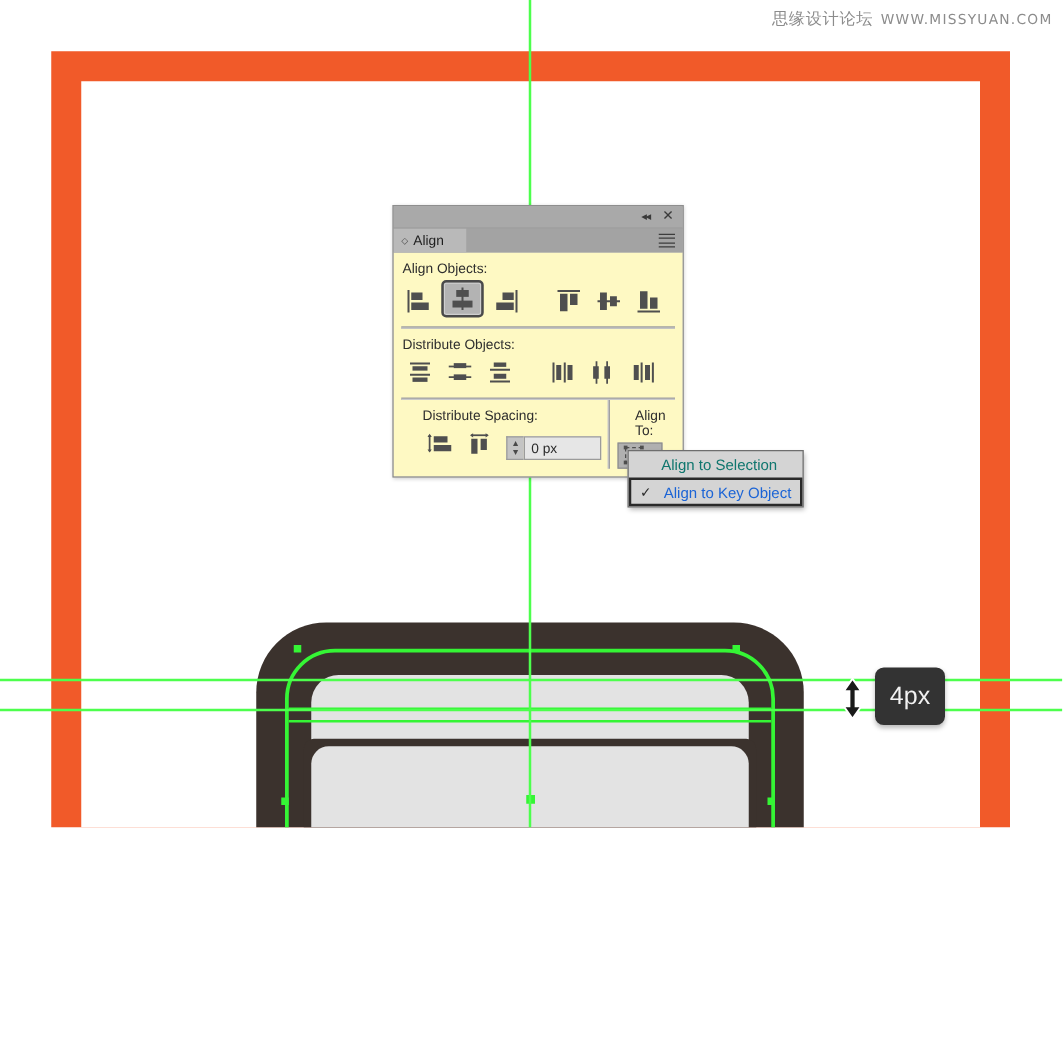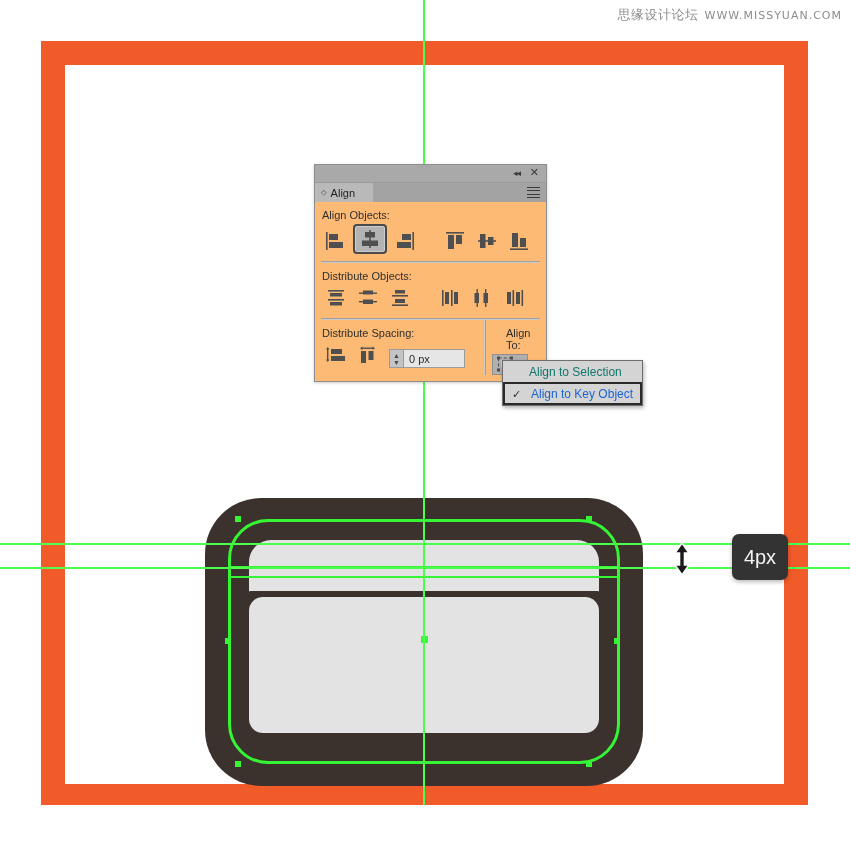--- a/index.html
+++ b/index.html
@@ -6,21 +6,21 @@
     margin: 0;
     padding: 0;
     background: #ffffff;
   }
   body {
     font-family: "Liberation Sans", sans-serif;
   }
   #stage {
     position: relative;
     width: 850px;
-    height: 805px;
+    height: 662px;
     background: #ffffff;
     overflow: hidden;
   }
 
   
   .watermark {
     position: absolute;
     top: 6px;
     right: 8px;
     font-size: 12px;
@@ -159,21 +159,21 @@
   
   .measure-cursor {
     position: absolute;
     left: 670px;
     top: 542px;
     width: 24px;
     height: 34px;
   }
   .badge {
     position: absolute;
-    left: 732px;
+    left: 700px;
     top: 534px;
     width: 56px;
     height: 46px;
     background: #333333;
     border-radius: 7px;
     color: #f2f2f2;
     font-size: 20px;
     display: flex;
     align-items: center;
     justify-content: center;
@@ -247,21 +247,21 @@
     display: flex;
     flex-direction: column;
     justify-content: space-between;
   }
   .panel-menu-icon span {
     display: block;
     height: 1px;
     background: #3c3c3c;
   }
   .panel-body {
-    background: #fdba74;
+    background: #fef9c3;
     padding: 0 0 6px 0;
   }
   .section-label {
     padding: 7px 0 3px 7px;
     font-size: 11px;
     color: #2e2e2e;
   }
   .icon-row {
     display: flex;
     align-items: flex-end;
@@ -284,20 +284,21 @@
   }
   .divider {
     height: 1px;
     background: #a0a0a0;
     margin: 1px 6px 0 6px;
     border-bottom: 1px solid #c9c9c9;
   }
   .bottom-row {
     display: flex;
     align-items: flex-start;
+    padding-left: 16px;
   }
   .spacing-col { flex: 1 1 auto; }
   .alignto-col {
     width: 60px;
     border-left: 1px solid #a0a0a0;
     box-shadow: -1px 0 0 #c9c9c9;
     padding-left: 0;
   }
   .alignto-label {
     padding: 7px 0 3px 6px;

